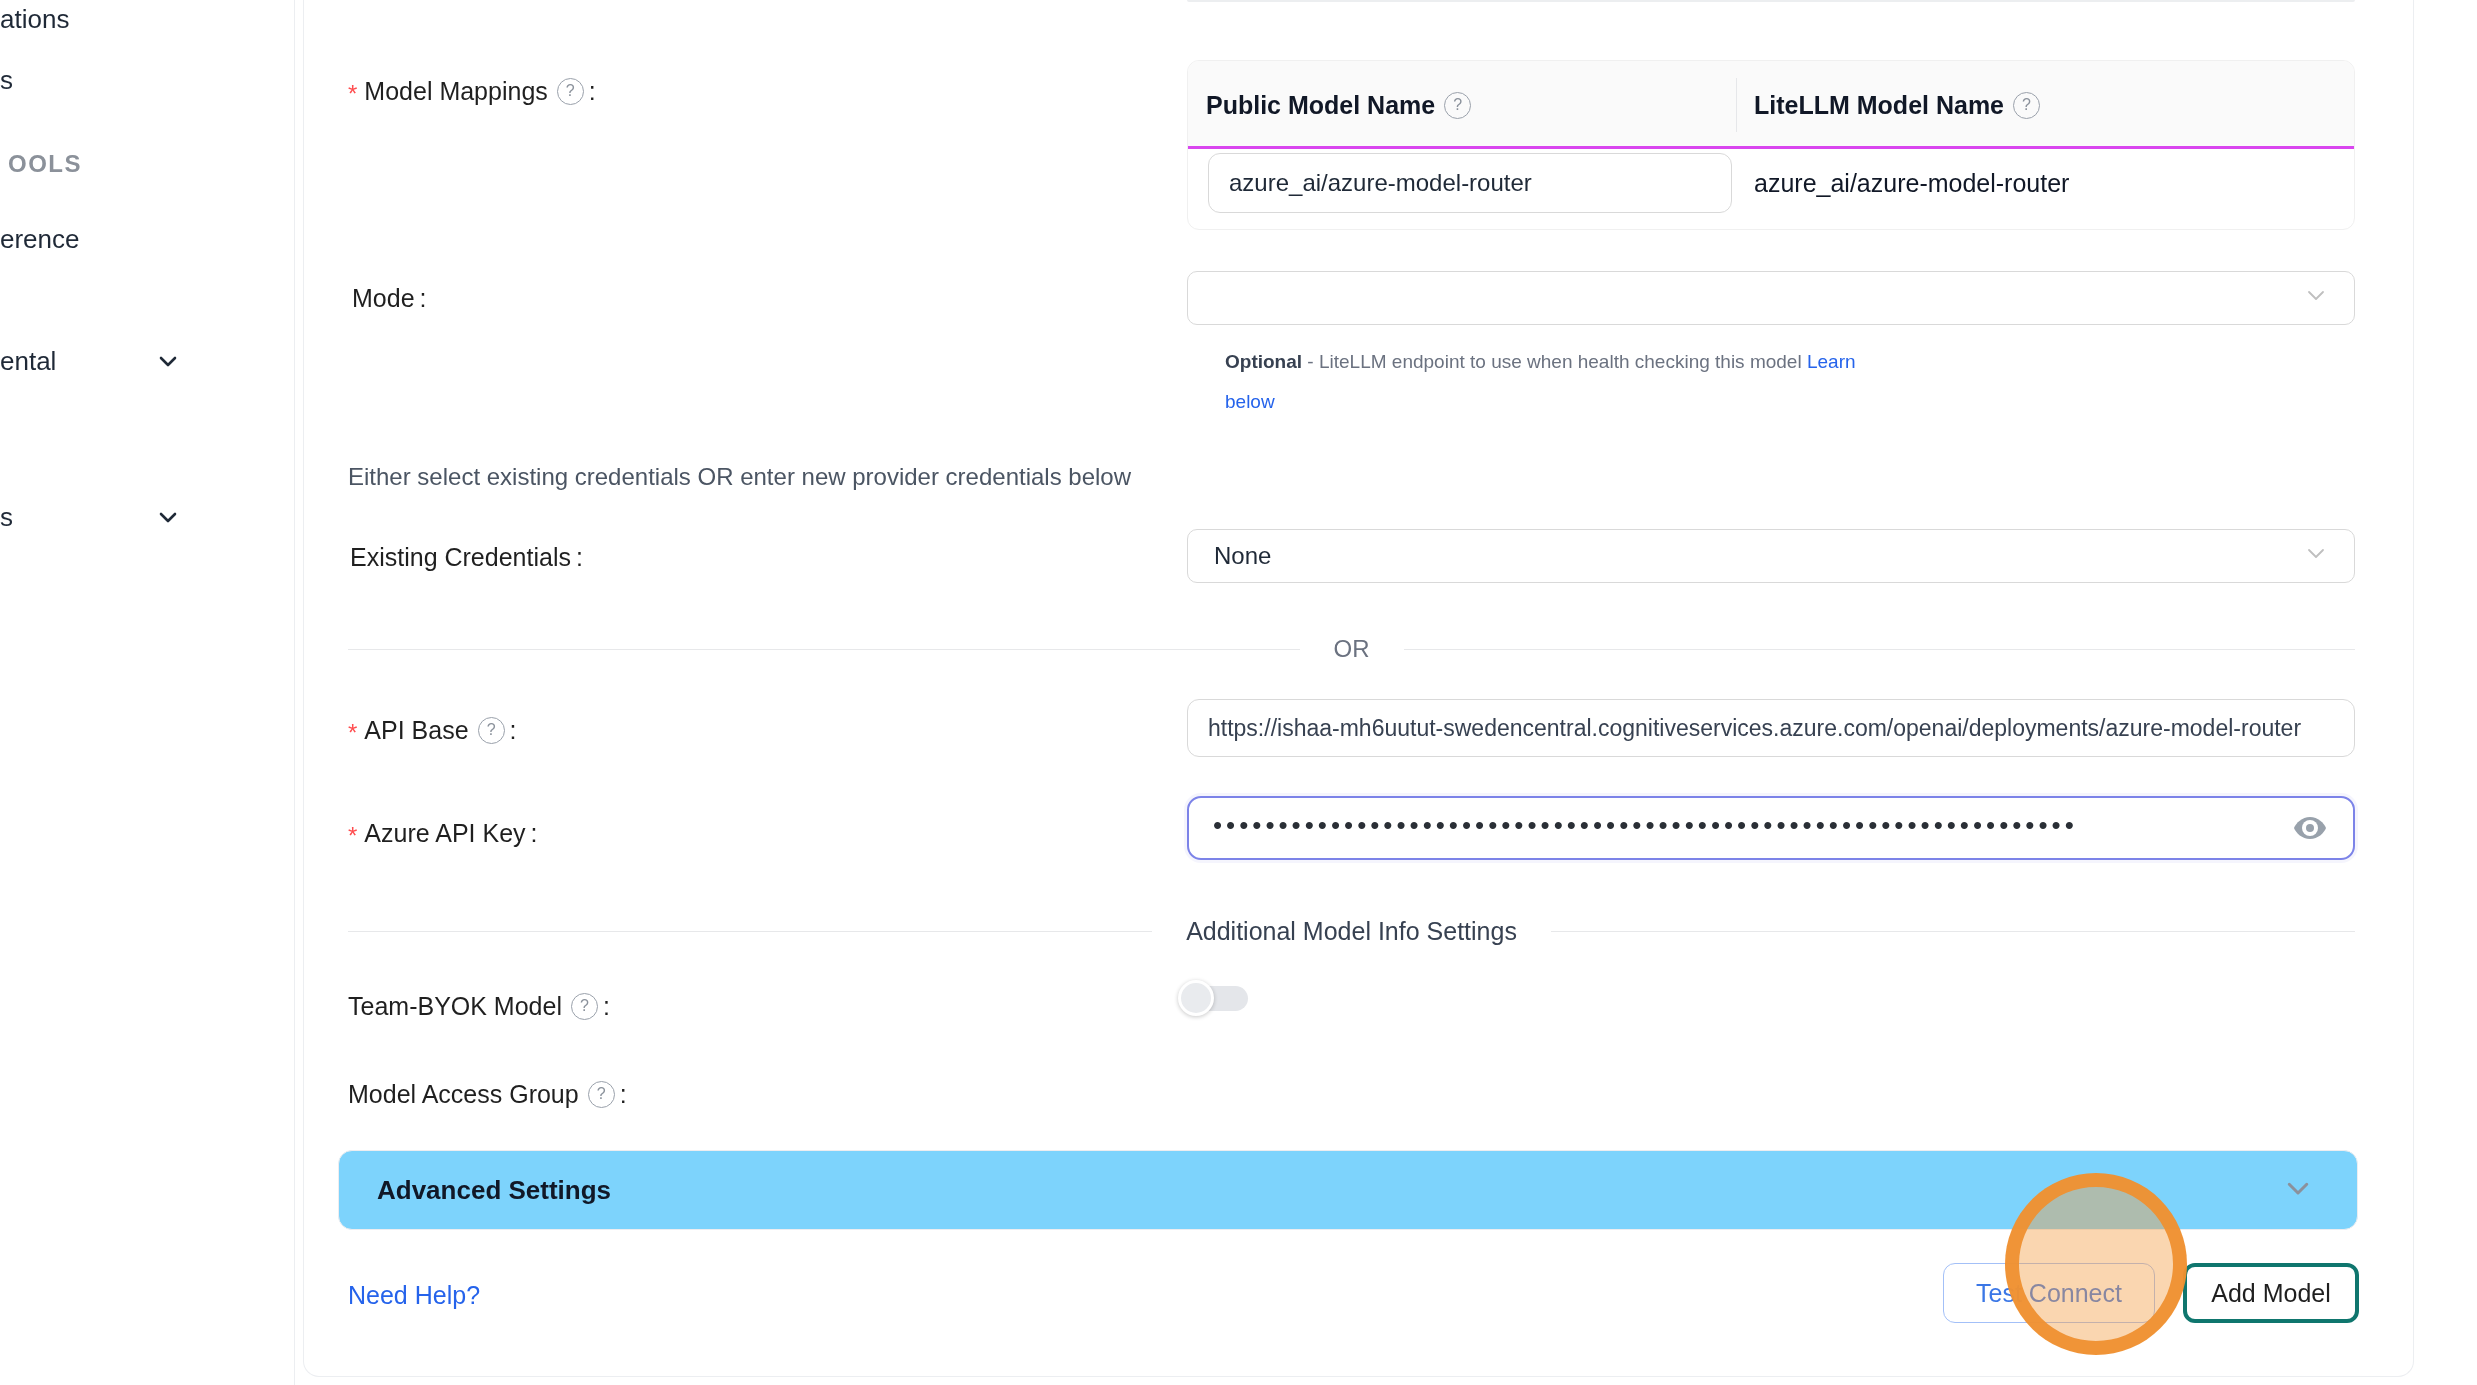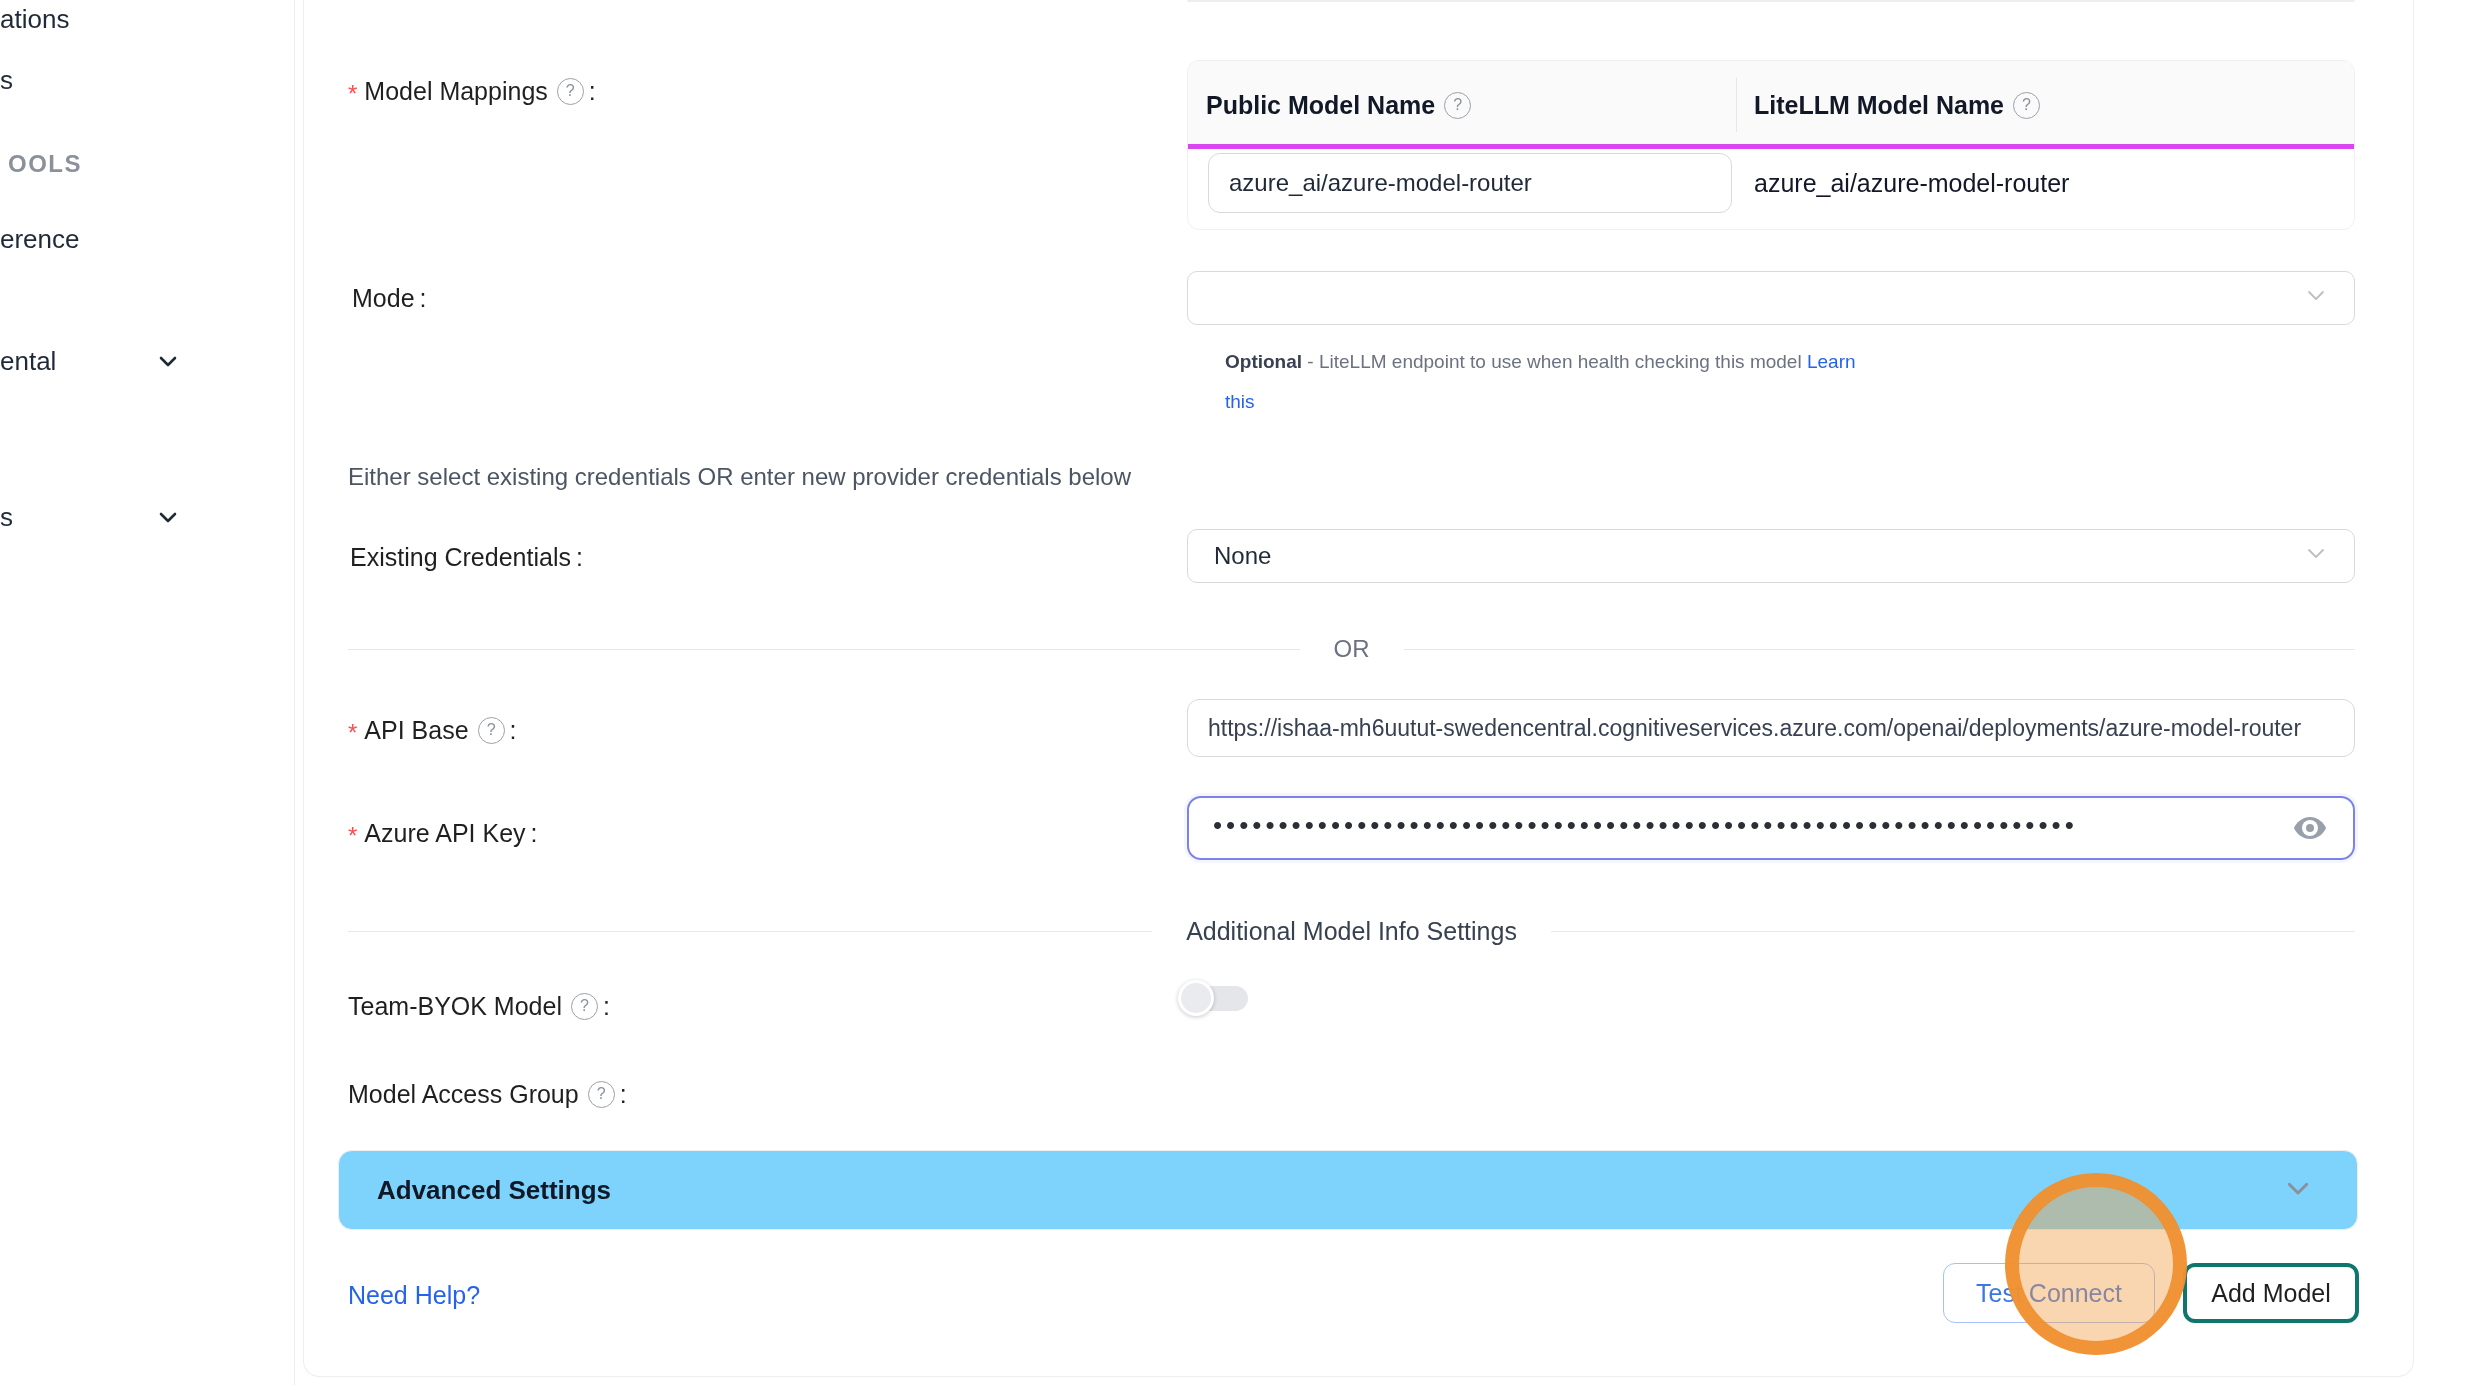--- a/index.html
+++ b/index.html
@@ -23,21 +23,21 @@
   .note { font-size:24px; color:#4b5563; white-space:nowrap; }
 
   .label-row { display:flex; align-items:center; height:36px; font-size:25px; color:rgba(0,0,0,0.88); white-space:nowrap; }
   .req { color:#ff4d4f; font-size:24px; margin-right:7px; position:relative; top:3px; }
   .help-ic { display:inline-flex; align-items:center; justify-content:center; width:27px; height:27px; margin-left:9px;
              border:1.7px solid #9aa1ab; border-radius:50%; color:#8a919b; font-size:16px; font-weight:400; }
   .colon { margin-left:5px; }
 
   
   .map-table { left:1187px; top:60px; width:1168px; height:170px; border:1px solid #f0f0f0; border-radius:12px; background:#fff; }
-  .map-head { position:absolute; left:0; top:0; width:100%; height:88px; background:#fafafa; border-bottom:5px solid #d946ef; border-radius:11px 11px 0 0; }
+  .map-head { position:absolute; left:0; top:0; width:100%; height:88px; background:#fafafa; border-bottom:3px solid #d946ef; border-radius:11px 11px 0 0; }
   .map-th { position:absolute; top:0; height:88px; display:flex; align-items:center; font-weight:700; font-size:25px; color:#111827; }
   .col-sep { position:absolute; left:548px; top:17px; width:1px; height:54px; background:#e6e7ea; }
 
   .txt-input { background:#fff; border:1px solid #d9d9d9; border-radius:12px; display:flex; align-items:center; padding:0 20px;
                font-size:24px; color:#1f2937; white-space:nowrap; overflow:hidden; }
   .select { background:#fff; border:1px solid #d9d9d9; border-radius:10px; display:flex; align-items:center; padding:8px 26px;
             font-size:24px; color:#1f2937; }
   .select .chev { margin-left:auto; }
   .placeholder { color:#c2c6cd; }
 
@@ -141,21 +141,21 @@
     <span class="chev">
       <svg width="24" height="24" viewBox="0 0 24 24">
           <path d="M5 9l7 7 7-7" fill="none" stroke="#bfbfbf" stroke-width="1.8" stroke-linecap="round" stroke-linejoin="round"></path>
         </svg>
     </span>
   </div>
   <div class="abs opt-block">
     <div style="white-space:nowrap;">
       <span class="opt-bold">Optional</span><span> - LiteLLM endpoint to use when health checking this model </span><span class="link">Learn</span>
     </div>
-    <div><span class="link">this</span></div>
+    <div><span class="link">below</span></div>
   </div>
 
   <div class="abs note" style="left:348px; top:463px;">Either select existing credentials OR enter new provider credentials below</div>
 
   <div class="abs label-row" style="left:350px; top:539px;">
     <span>Existing Credentials</span>
     <span class="colon">:</span>
   </div>
   <div class="abs select" style="left:1187px; top:529px; width:1168px; height:54px;">
     <span>None</span>

